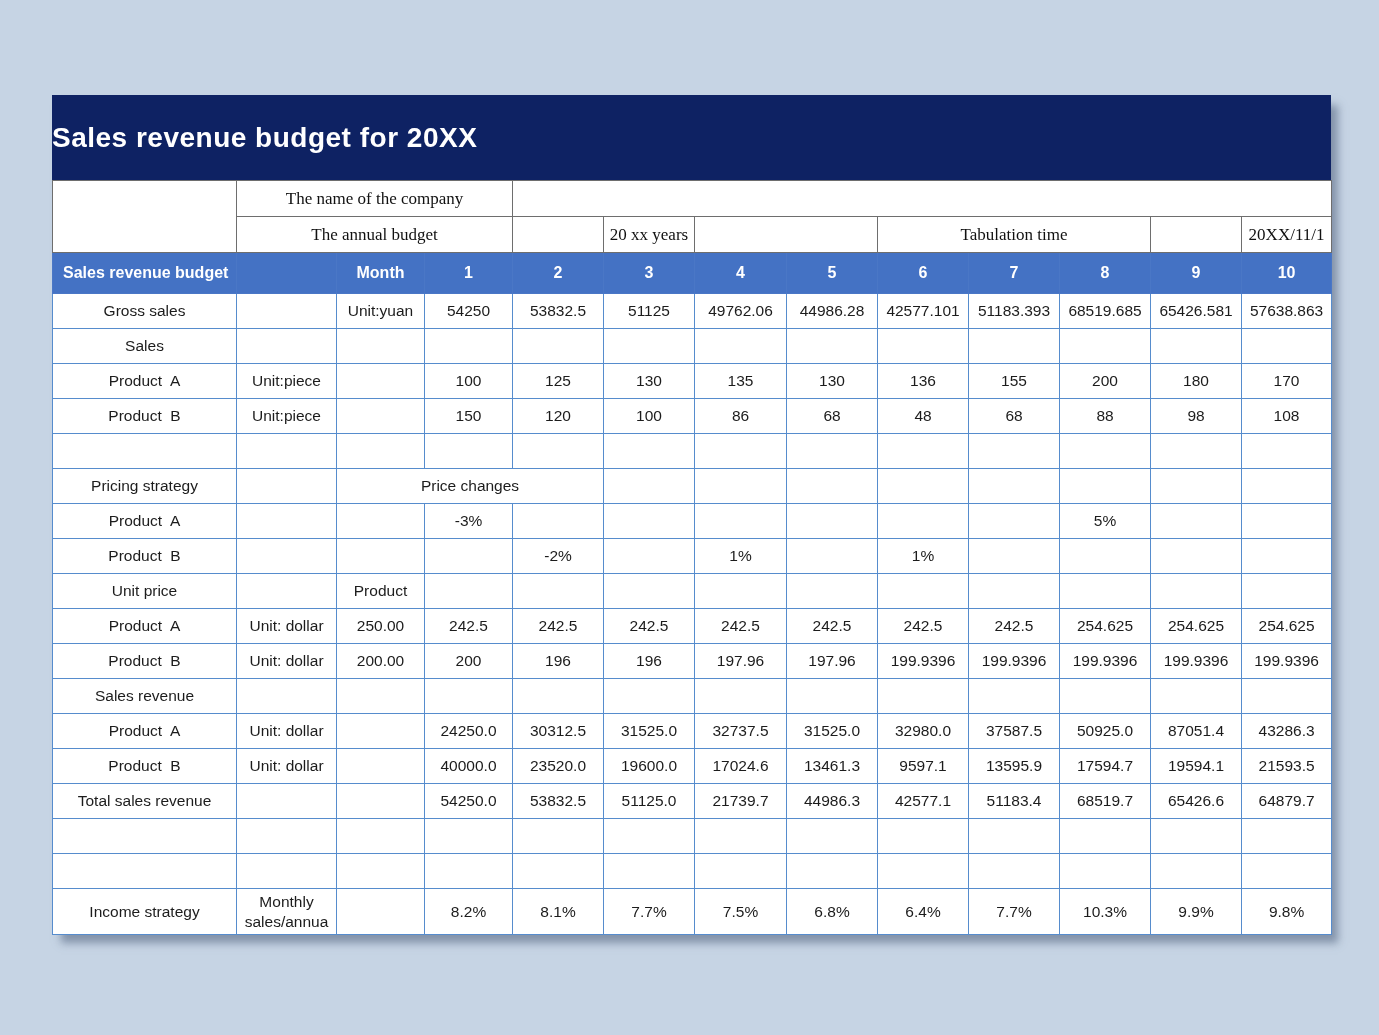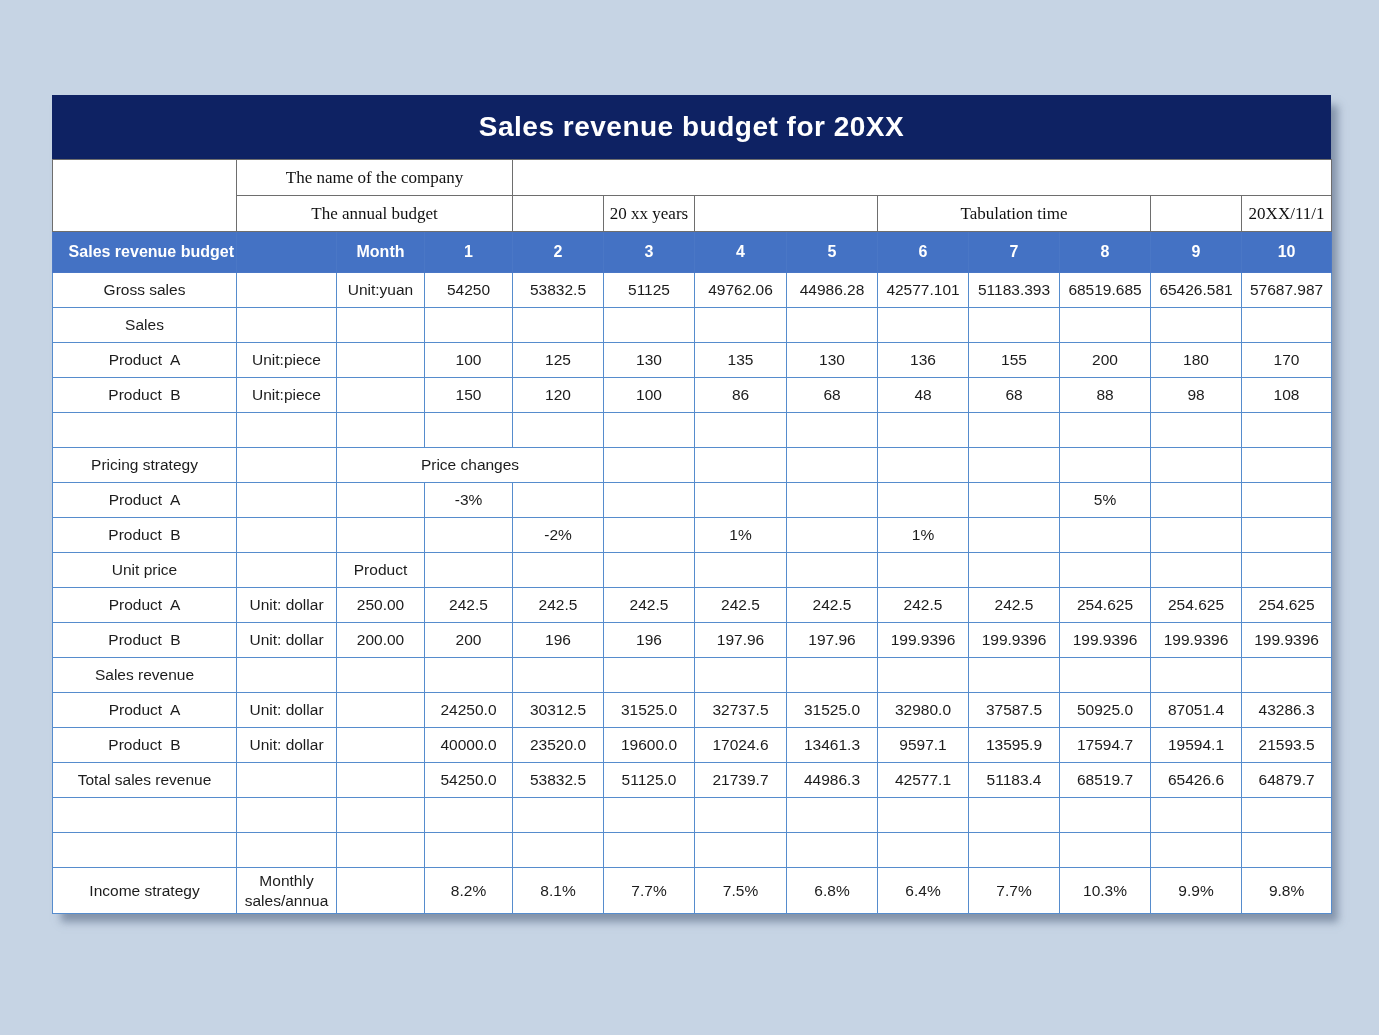--- a/index.html
+++ b/index.html
@@ -8,22 +8,22 @@
     background:#c6d4e4;
     font-family:"Liberation Sans",sans-serif;
     position:relative;overflow:hidden;
   }
   .sheet{
     position:absolute;left:52px;top:95px;width:1279px;
     background:#ffffff;
     box-shadow:8px 9px 8px -1px rgba(96,112,138,0.65);
   }
   .title-bar{
-    height:64px;background:#0e2263;color:#ffffff;
-    display:flex;align-items:center;justify-content:center;
+    height:85px;background:#0e2263;color:#ffffff;
+    display:flex;align-items:center;justify-content:flex-start;
     font-weight:bold;font-size:28px;letter-spacing:.5px;
   }
   table.grid{
     border-collapse:collapse;table-layout:fixed;width:1279px;
     background:#ffffff;
   }
   table.grid td{
     overflow:hidden;white-space:nowrap;text-align:center;
     padding:0 2px;box-sizing:border-box;
   }
@@ -34,21 +34,21 @@
   }
   tr.months td{
     background:#4472c4;color:#ffffff;font-weight:bold;
     font-size:16px;height:41px;border:1px solid #4a77c6;
   }
   tr.body td{
     border:1px solid #568ccd;font-size:15.5px;color:#1c1c1c;
     height:35px;background:#ffffff;
   }
   tr.body.tall td{height:46px;white-space:normal;line-height:1.25;}
-  table.grid td.left{text-align:right;padding-left:10px;}
+  table.grid td.left{text-align:left;padding-left:10px;}
 </style>
 </head>
 <body>
 
 <div class="sheet">
   <div class="title-bar">
     <span>Sales revenue budget for 20XX</span>
   </div>
   <table class="grid">
     <colgroup>
@@ -102,21 +102,21 @@
           <td>Unit:yuan</td>
           <td>54250</td>
           <td>53832.5</td>
           <td>51125</td>
           <td>49762.06</td>
           <td>44986.28</td>
           <td>42577.101</td>
           <td>51183.393</td>
           <td>68519.685</td>
           <td>65426.581</td>
-          <td>57687.987</td>
+          <td>57638.863</td>
         </tr>
         <tr class="body">
           <td>Sales</td>
           <td></td>
           <td></td>
           <td></td>
           <td></td>
           <td></td>
           <td></td>
           <td></td>

